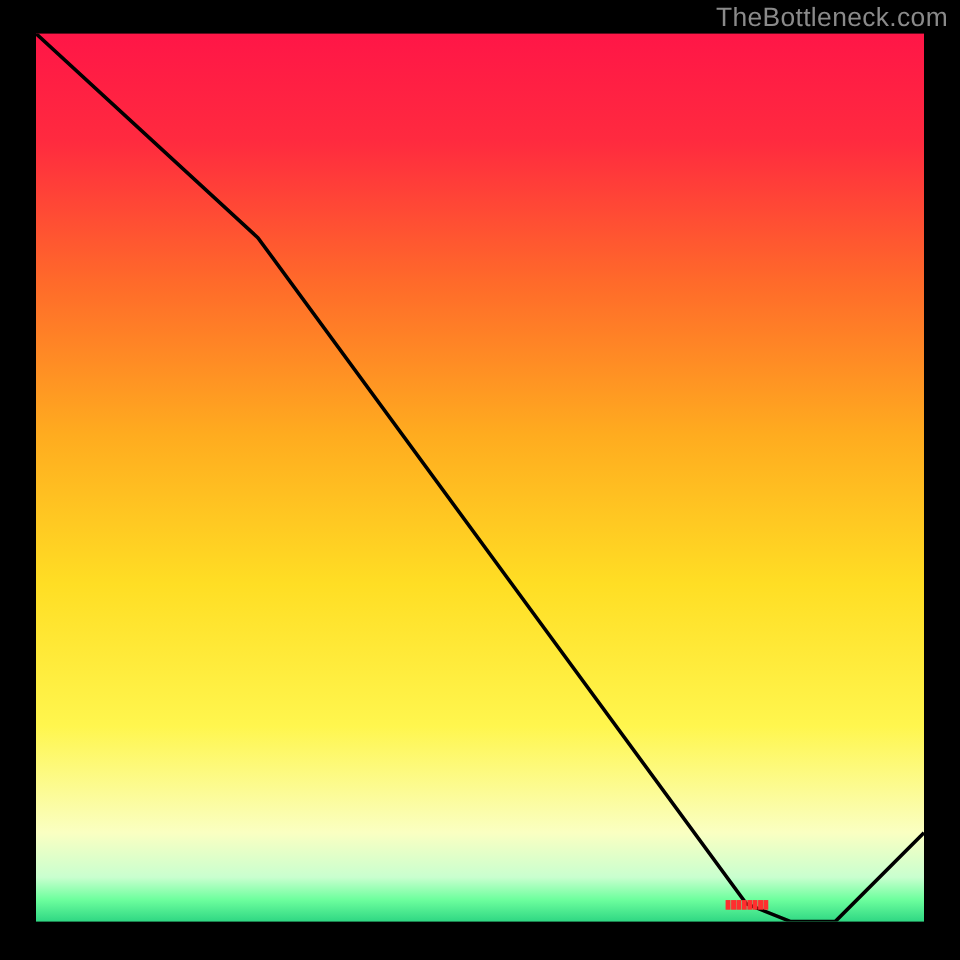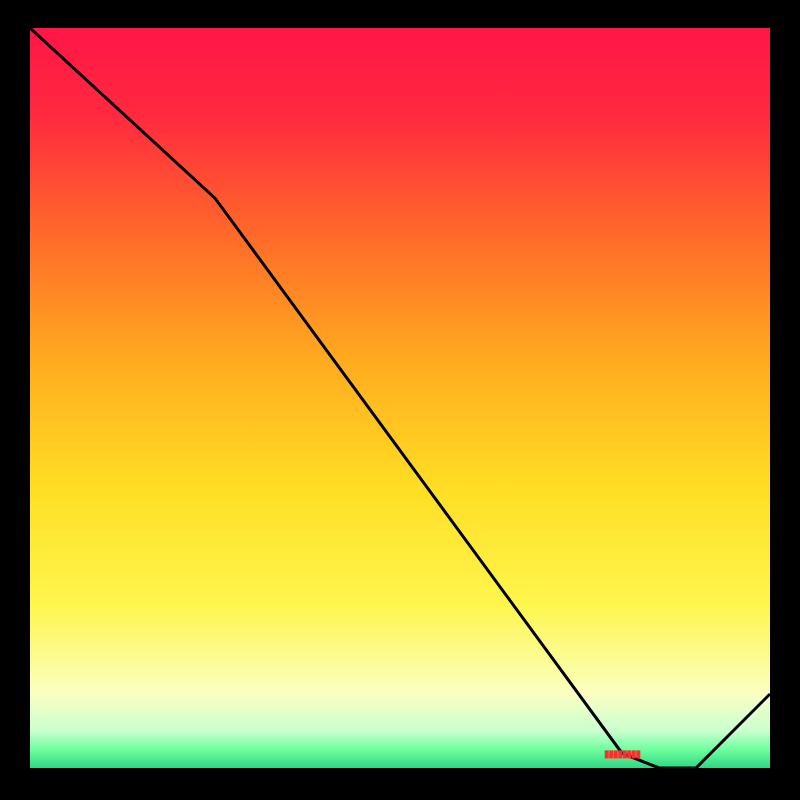--- a/index.html
+++ b/index.html
@@ -29,20 +29,21 @@
   svg {
     position: absolute;
     top: 0;
     left: 0;
   }
 </style>
 </head>
 <body>
 
 <div class="wrap">
+  <div class="watermark">TheBottleneck.com</div>
 
   <svg id="chart-svg" width="800" height="800">
     <defs>
       <linearGradient id="bg-grad" x1="0" y1="0" x2="0" y2="1">
           <stop offset="0%" stop-color="#ff1647"></stop>
           <stop offset="12%" stop-color="#ff2a3f"></stop>
           <stop offset="28.000000000000004%" stop-color="#ff6a2a"></stop>
           <stop offset="45%" stop-color="#ffab1f"></stop>
           <stop offset="62%" stop-color="#ffde24"></stop>
           <stop offset="78%" stop-color="#fff64e"></stop>

